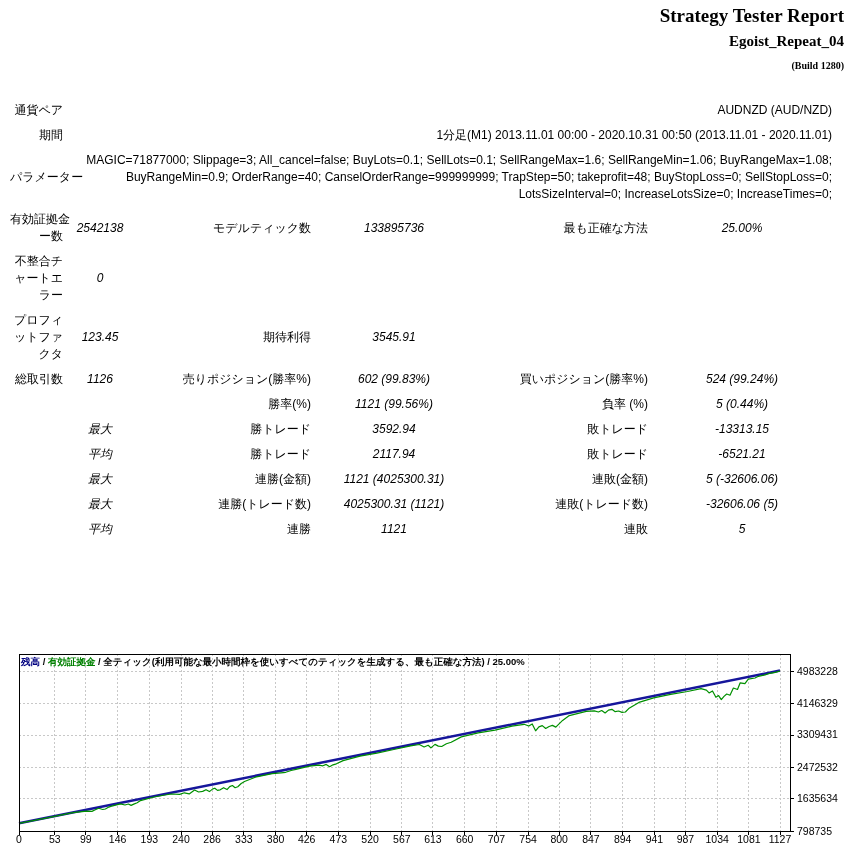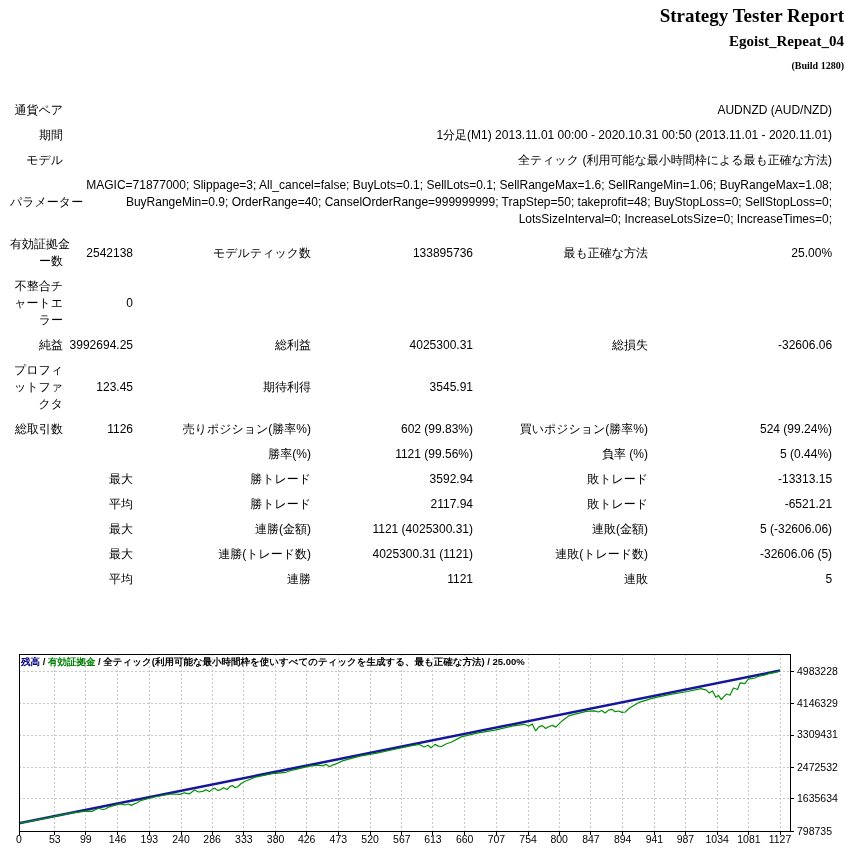--- a/index.html
+++ b/index.html
@@ -23,21 +23,21 @@
   }
   table.summary{
     border-collapse:collapse;table-layout:fixed;
     width:826px;margin:26px 10px 0 8px;
     font-size:12px;line-height:17px;
   }
   table.summary td{
     padding:4px 2px;vertical-align:middle;overflow:visible;
   }
   td.c1{white-space:pre;}
-  td.r{text-align:right;}
+  td.r{text-align:center;font-style:italic;}
   td.l{text-align:right;}
   .chart-wrap{position:absolute;left:0;top:645px;width:844px;height:203px;}
   svg text{font-family:"Liberation Sans","DejaVu Sans",sans-serif;}
 </style>
 </head>
 <body>
 
 <div class="titles">
   <h1 class="report-title">Strategy Tester Report</h1>
   <h2 class="expert-name">Egoist_Repeat_04</h2>
@@ -56,50 +56,38 @@
   <tbody>
       <tr>
         <td class="c1 l">通貨ペア</td>
         <td colspan="5" class="l">AUDNZD (AUD/NZD)</td>
       </tr>
       <tr>
         <td class="c1 l">期間</td>
         <td colspan="5" class="l">1分足(M1) 2013.11.01 00:00 - 2020.10.31 00:50 (2013.11.01 - 2020.11.01)</td>
       </tr>
       <tr>
-        <td class="c1 l">モデル</td>
-        <td colspan="5" class="l">全ティック (利用可能な最小時間枠による最も正確な方法)</td>
-      </tr>
-      <tr>
         <td class="c1 l">パラメーター</td>
         <td colspan="5" class="l">MAGIC=71877000; Slippage=3; All_cancel=false; BuyLots=0.1; SellLots=0.1; SellRangeMax=1.6; SellRangeMin=1.06; BuyRangeMax=1.08; BuyRangeMin=0.9; OrderRange=40; CanselOrderRange=999999999; TrapStep=50; takeprofit=48; BuyStopLoss=0; SellStopLoss=0; LotsSizeInterval=0; IncreaseLotsSize=0; IncreaseTimes=0;</td>
       </tr>
       <tr>
         <td class="c1 l">有効証拠金
 ー数</td>
         <td class="r">2542138</td>
         <td class="l">モデルティック数</td>
         <td class="r">133895736</td>
         <td class="l">最も正確な方法</td>
         <td class="r">25.00%</td>
       </tr>
       <tr>
         <td class="c1 l">不整合チ
 ャートエ
 ラー</td>
         <td class="r">0</td>
         <td colspan="4" class="l"></td>
-      </tr>
-      <tr>
-        <td class="c1 l">純益</td>
-        <td class="r">3992694.25</td>
-        <td class="l">総利益</td>
-        <td class="r">4025300.31</td>
-        <td class="l">総損失</td>
-        <td class="r">-32606.06</td>
       </tr>
       <tr>
         <td class="c1 l">プロフィ
 ットファ
 クタ</td>
         <td class="r">123.45</td>
         <td class="l">期待利得</td>
         <td class="r">3545.91</td>
         <td colspan="2" class="l"></td>
       </tr>

